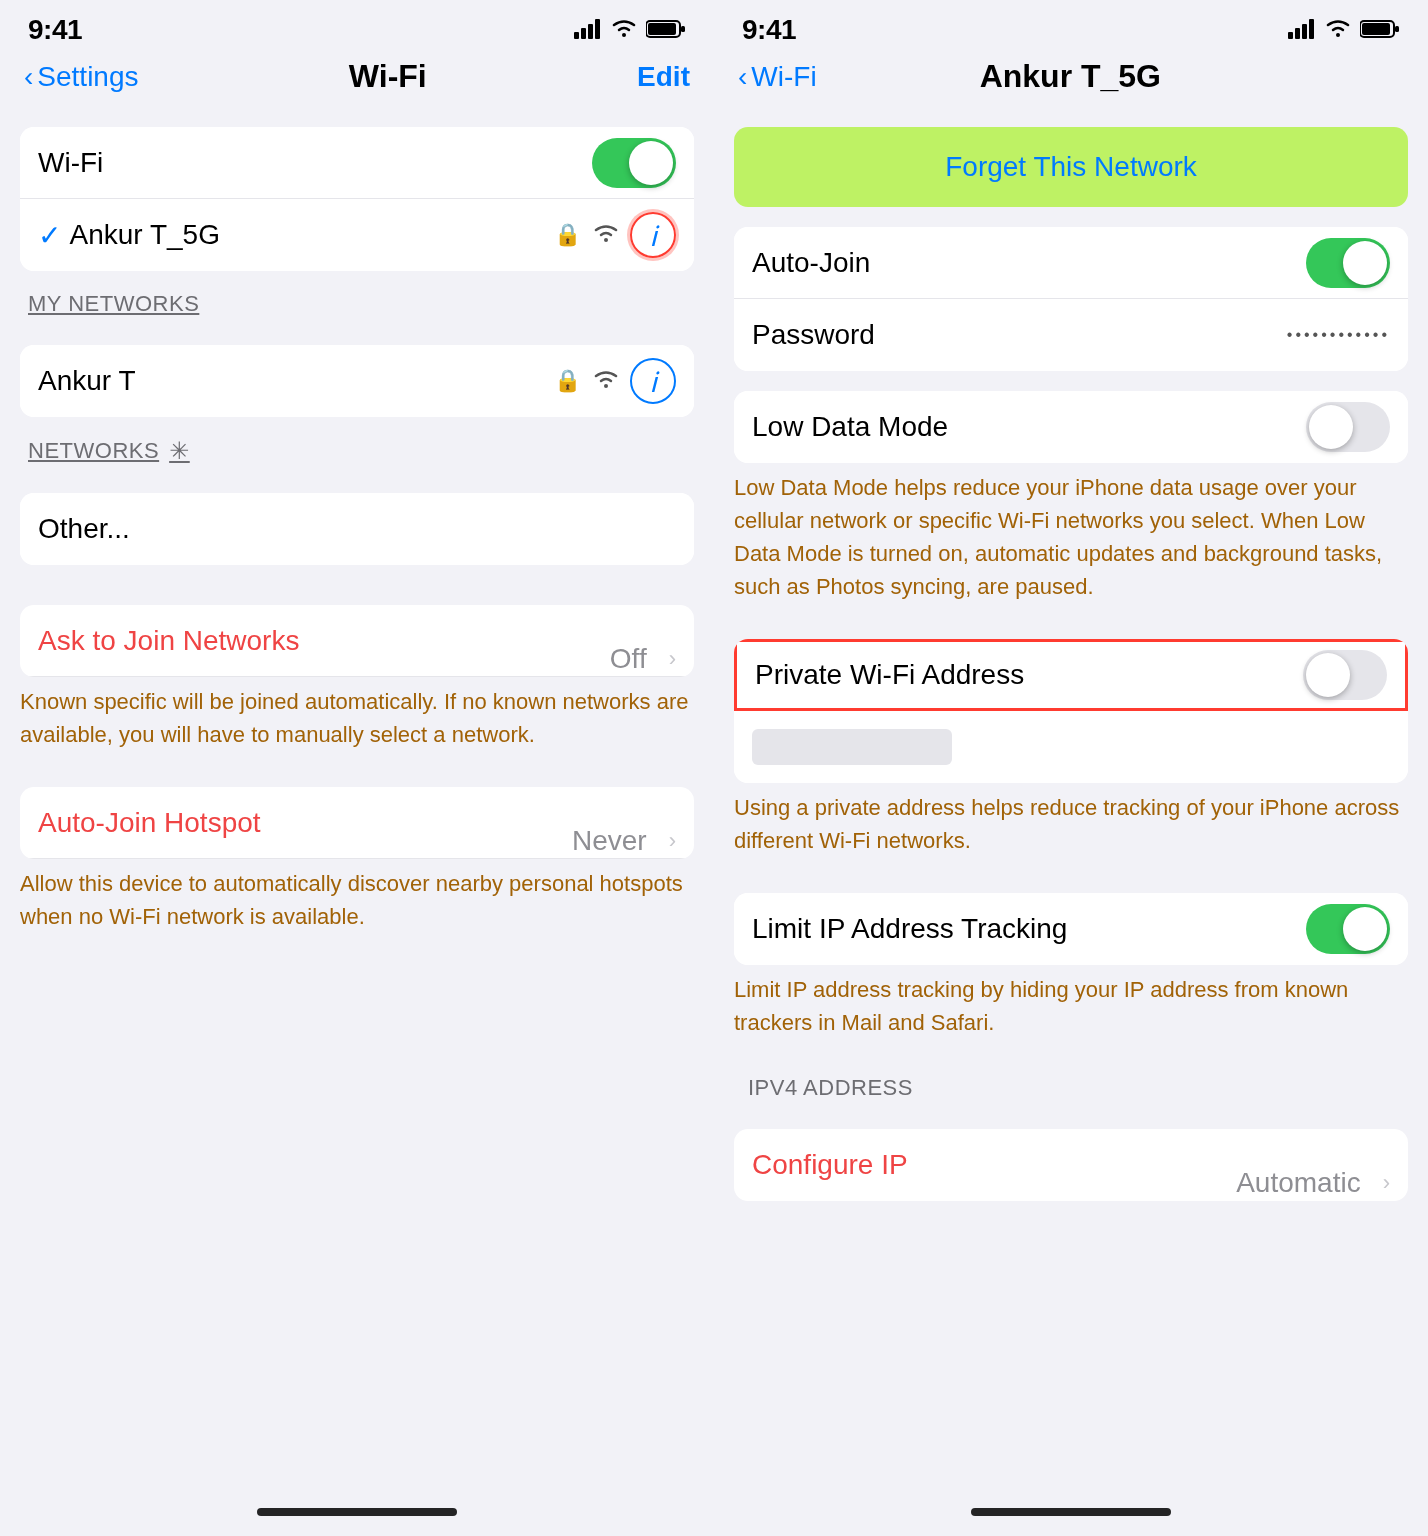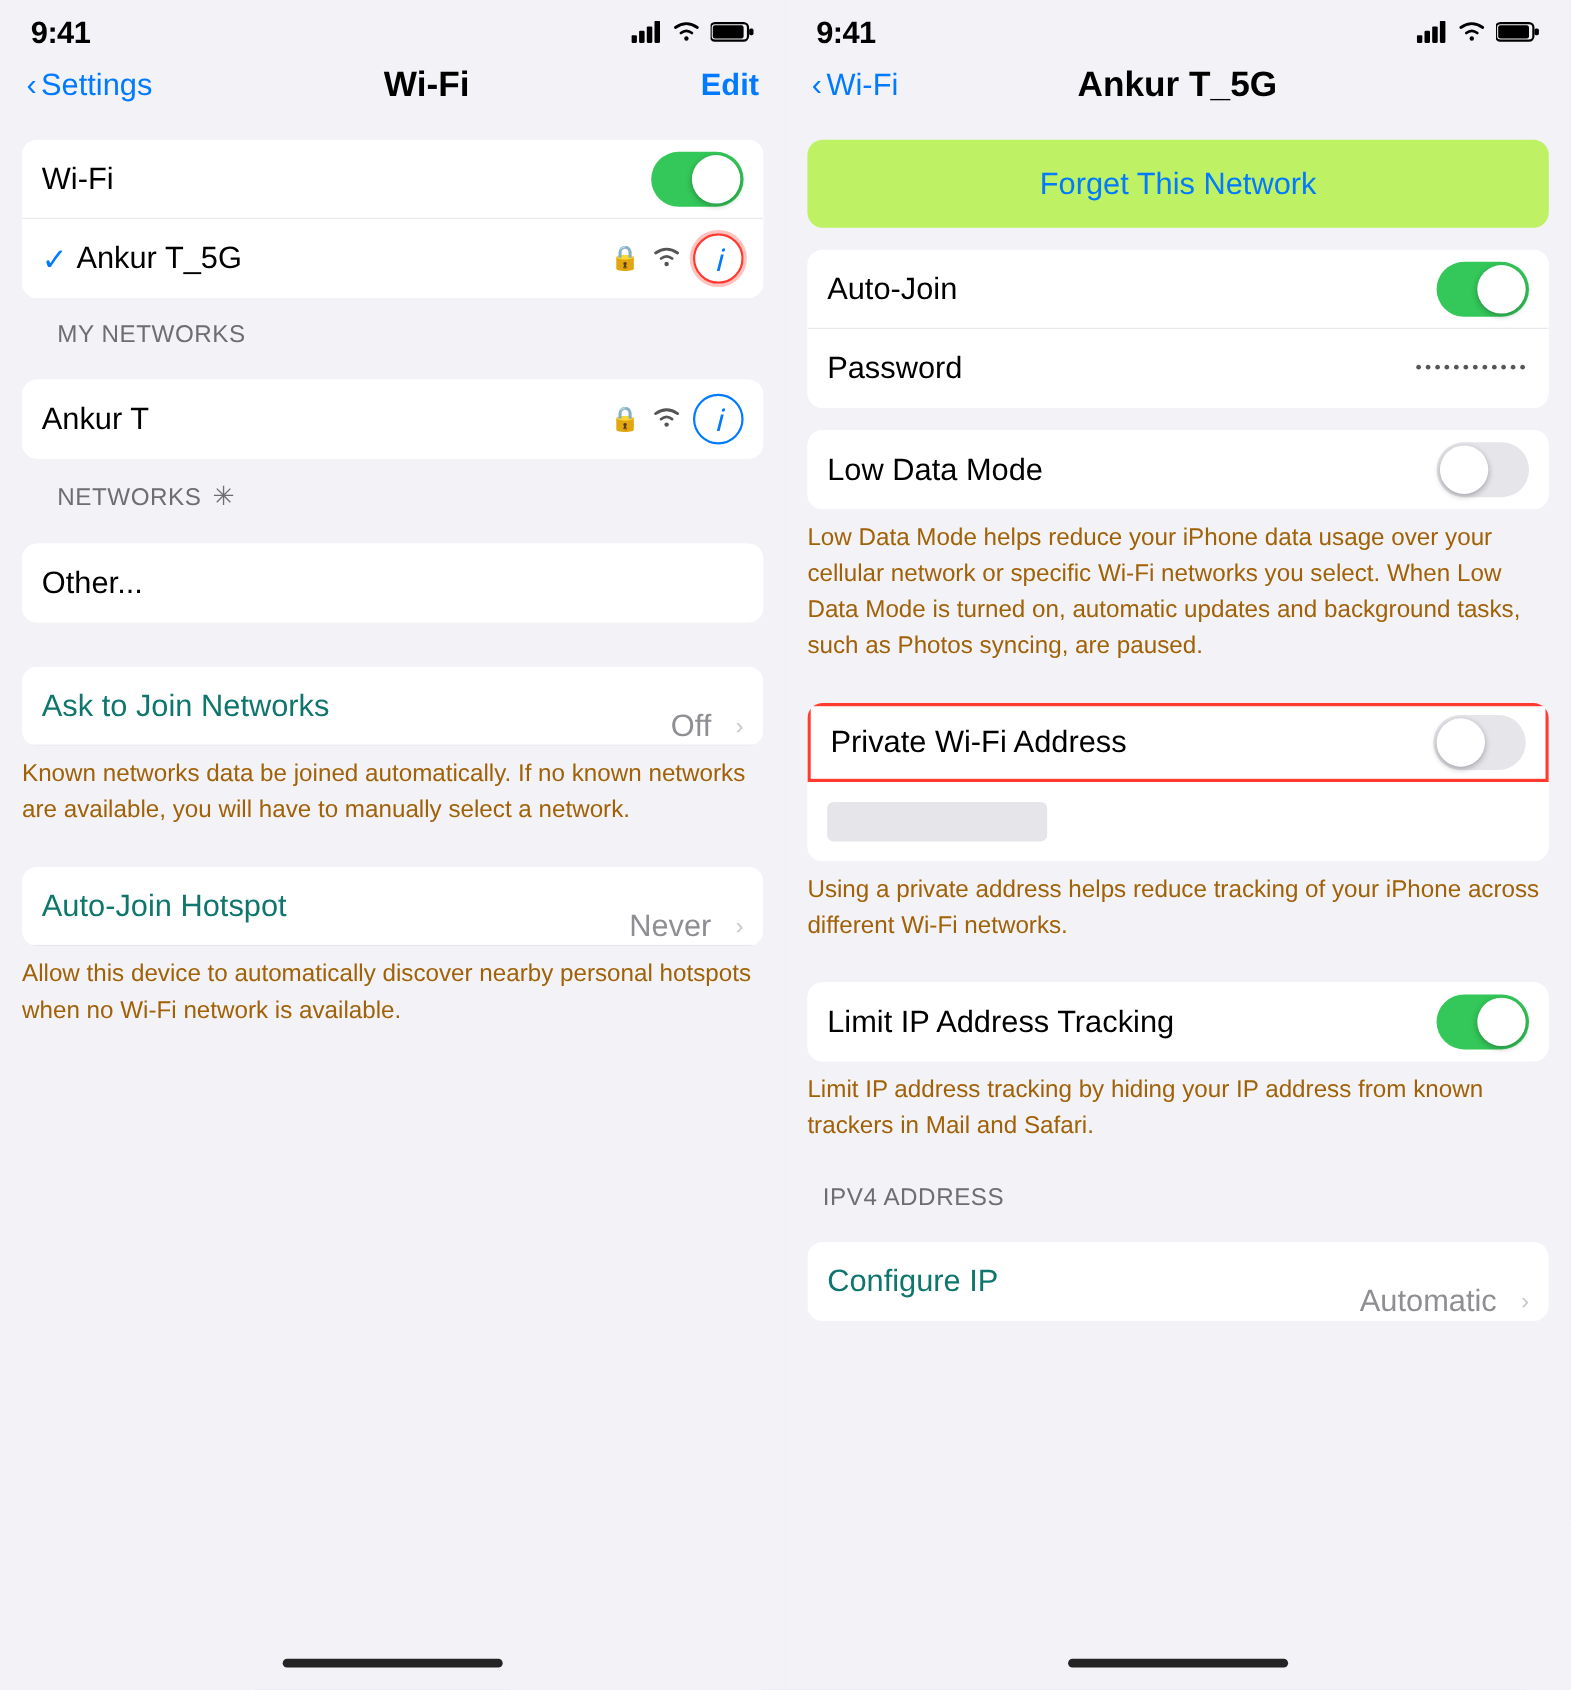--- a/index.html
+++ b/index.html
@@ -154,28 +154,29 @@
       cursor: pointer;
     }
 
     .info-icon.red-ring {
       border-color: #ff3b30;
       color: #007aff;
       box-shadow: 0 0 0 3px rgba(255,59,48,0.3);
     }
 
     .section-label {
-      padding: 20px 20px 8px 52px;
+      padding: 20px 20px 8px 28px;
       font-size: 22px;
       color: #6d6d72;
       text-transform: uppercase;
       letter-spacing: 0.5px;
       display: flex;
       align-items: center;
       gap: 10px;
+      text-decoration: underline;
     }
 
     .spinner {
       display: inline-block;
       font-size: 24px;
       color: #6d6d72;
     }
 
     .chevron {
       color: #c7c7cc;
@@ -193,21 +194,21 @@
       display: flex;
       align-items: center;
       padding: 0 18px;
       min-height: 72px;
       background: #fff;
       border-bottom: 1px solid #e5e5ea;
     }
 
     .setting-row-with-value .item-label {
       font-size: 28px;
-      color: #0f766e;
+      color: #ef4444;
       flex: 1;
     }
 
     .setting-row-with-value .item-value {
       font-size: 28px;
       color: #8e8e93;
       display: flex;
       align-items: center;
       gap: 22px;
       margin-top: 36px;
@@ -373,21 +374,21 @@
   <div style="margin-top: 20px;">
     <div class="section-container">
       <div class="setting-row-with-value">
         <span class="item-label">Ask to Join Networks</span>
         <div class="item-value">
           <span>Off</span>
           <span class="chevron">›</span>
         </div>
       </div>
     </div>
-    <div class="description-text">Known networks data be joined automatically. If no known networks are available, you will have to manually select a network.</div>
+    <div class="description-text">Known specific will be joined automatically. If no known networks are available, you will have to manually select a network.</div>
 
     <div class="section-container">
       <div class="setting-row-with-value">
         <span class="item-label">Auto-Join Hotspot</span>
         <div class="item-value">
           <span>Never</span>
           <span class="chevron">›</span>
         </div>
       </div>
     </div>

